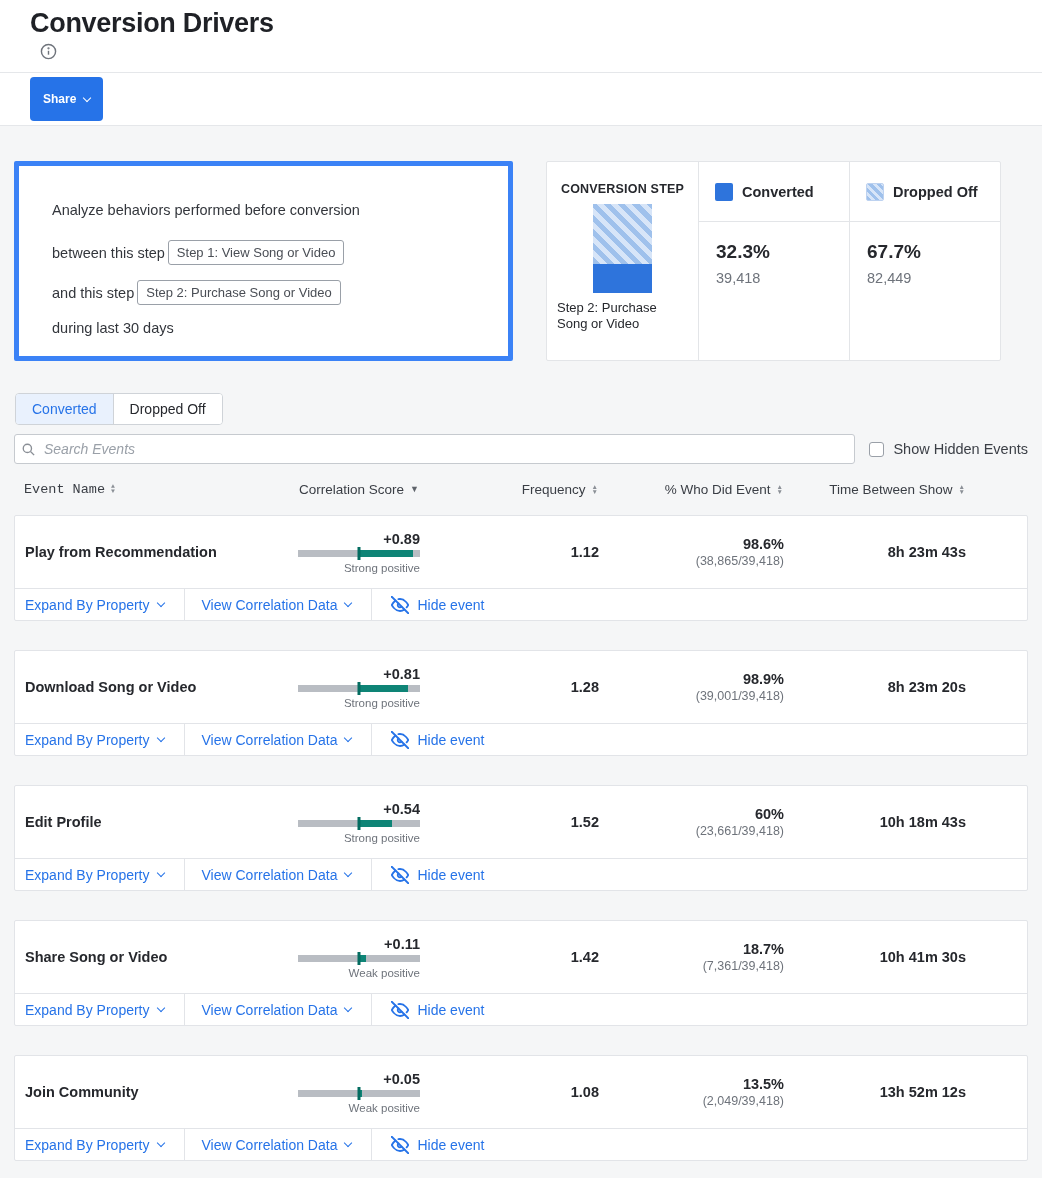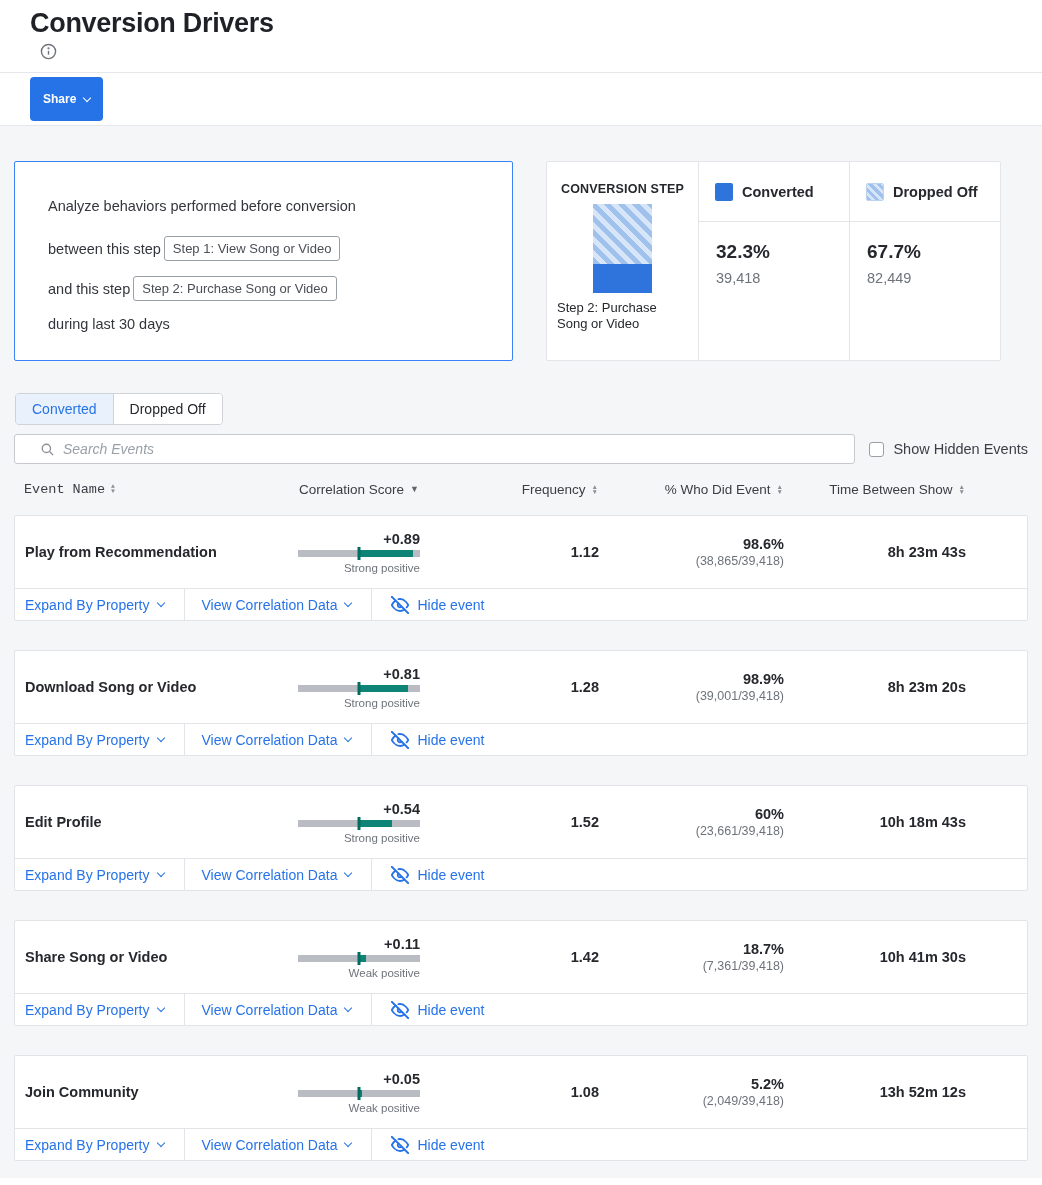--- a/index.html
+++ b/index.html
@@ -30,21 +30,21 @@
     display:flex; align-items:center; font-family: "Liberation Sans", sans-serif;
   }
   .chev { width:6px; height:6px; border-right:1.8px solid currentColor; border-bottom:1.8px solid currentColor; display:inline-block; transform: rotate(45deg); margin-left: 8px; margin-top:-3px; }
 
   
   .main { background: #f5f6f7; padding: 35px 14px 0 14px; min-height: 1052px; }
 
   
   .top-row { display:flex; gap: 33px; margin-bottom: 32px; }
   .config-panel {
-    width: 499px; height: 200px; background:#fff; border:1px solid #3b82f6; border-radius:2px;
+    width: 499px; height: 200px; background:#fff; border:5px solid #3b82f6; border-radius:2px;
     padding: 36px 0 0 33px; font-size: 14.5px; color:#33363c;
   }
   .config-line { margin-bottom: 15px; display:flex; align-items:center; }
   .config-intro { margin-bottom: 22px; }
   .step-chip {
     border: 1px solid #9aa0a8; border-radius: 3px; background:#fff;
     font-size: 13px; color:#4a4e55; padding: 4px 8px; margin-left: 3px; white-space: nowrap;
   }
 
   .conversion-panel { width: 455px; height: 200px; background:#fff; border:1px solid #e3e5e8; border-radius:2px; display:flex; }
@@ -65,21 +65,21 @@
   .legend-count { font-size: 14.5px; color:#6e737b; margin-top: 7px; }
 
   
   .tabs { display:inline-flex; border:1px solid #cfd3d8; border-radius: 4px; overflow:hidden; background:#fff; margin: 0 0 9px 1px; }
   .tab { height: 30px; display:flex; align-items:center; padding: 0 16px; font-size: 14px; color:#26282d; background:#fff; }
   .tab + .tab { border-left: 1px solid #cfd3d8; }
   .tab.active { background: #e9f1fd; color: #2673e8; }
 
   
   .search-row { display:flex; align-items:center; }
-  .search-box { width: 855px; height: 30px; background:#fff; border:1px solid #c6cacf; border-radius: 3px; display:flex; align-items:center; padding: 0 25px; }
+  .search-box { width: 855px; height: 30px; background:#fff; border:1px solid #c6cacf; border-radius: 3px; display:flex; align-items:center; padding: 0 6px; }
   .search-input { border:none; outline:none; flex:1; font-size: 14px; font-style: italic; color:#42474e; margin-left: 8px; font-family:"Liberation Sans", sans-serif; background:transparent; }
   .search-input::placeholder { color:#9aa0a8; font-style: italic; }
   .checkbox { width: 15px; height: 15px; border: 1.5px solid #9aa0a8; border-radius: 3px; background:#fff; margin-left: 14px; flex:none; }
   .checkbox-label { font-size: 14.5px; color:#3b3f46; margin-left: 9px; white-space:nowrap; }
 
   
   .grid-cols { display:grid; grid-template-columns: 283px 122px 179px 185px 182px 1fr; }
   .table-header { height: 34px; align-items:center; margin: 8px 0 9px 0; width: 1014px; }
   .th { display:flex; align-items:center; font-size: 13.5px; color:#3a3e45; white-space:nowrap; }
   .th.left { justify-content:flex-start; padding-left: 10px; font-family: Liberation Mono, monospace; }
@@ -405,21 +405,21 @@
       <div class="cell-corr">
         <div class="corr-value">+0.05</div>
         <div class="corr-bar">
           <div class="corr-fill" style="width: 3.05px;"></div>
           <div class="corr-tick"></div>
         </div>
         <div class="corr-strength">Weak positive</div>
       </div>
       <div class="cell-right">1.08</div>
       <div class="cell-right">
-        <div class="pct-main">5.2%</div>
+        <div class="pct-main">13.5%</div>
         <div class="pct-frac">(2,049/39,418)</div>
       </div>
       <div class="cell-right">13h 52m 12s</div>
     </div>
     <div class="row-actions">
       <button class="action first clickable">
         <span class="a-label">Expand By Property</span>
         <span class="chev"></span>
       </button>
       <button class="action clickable">

